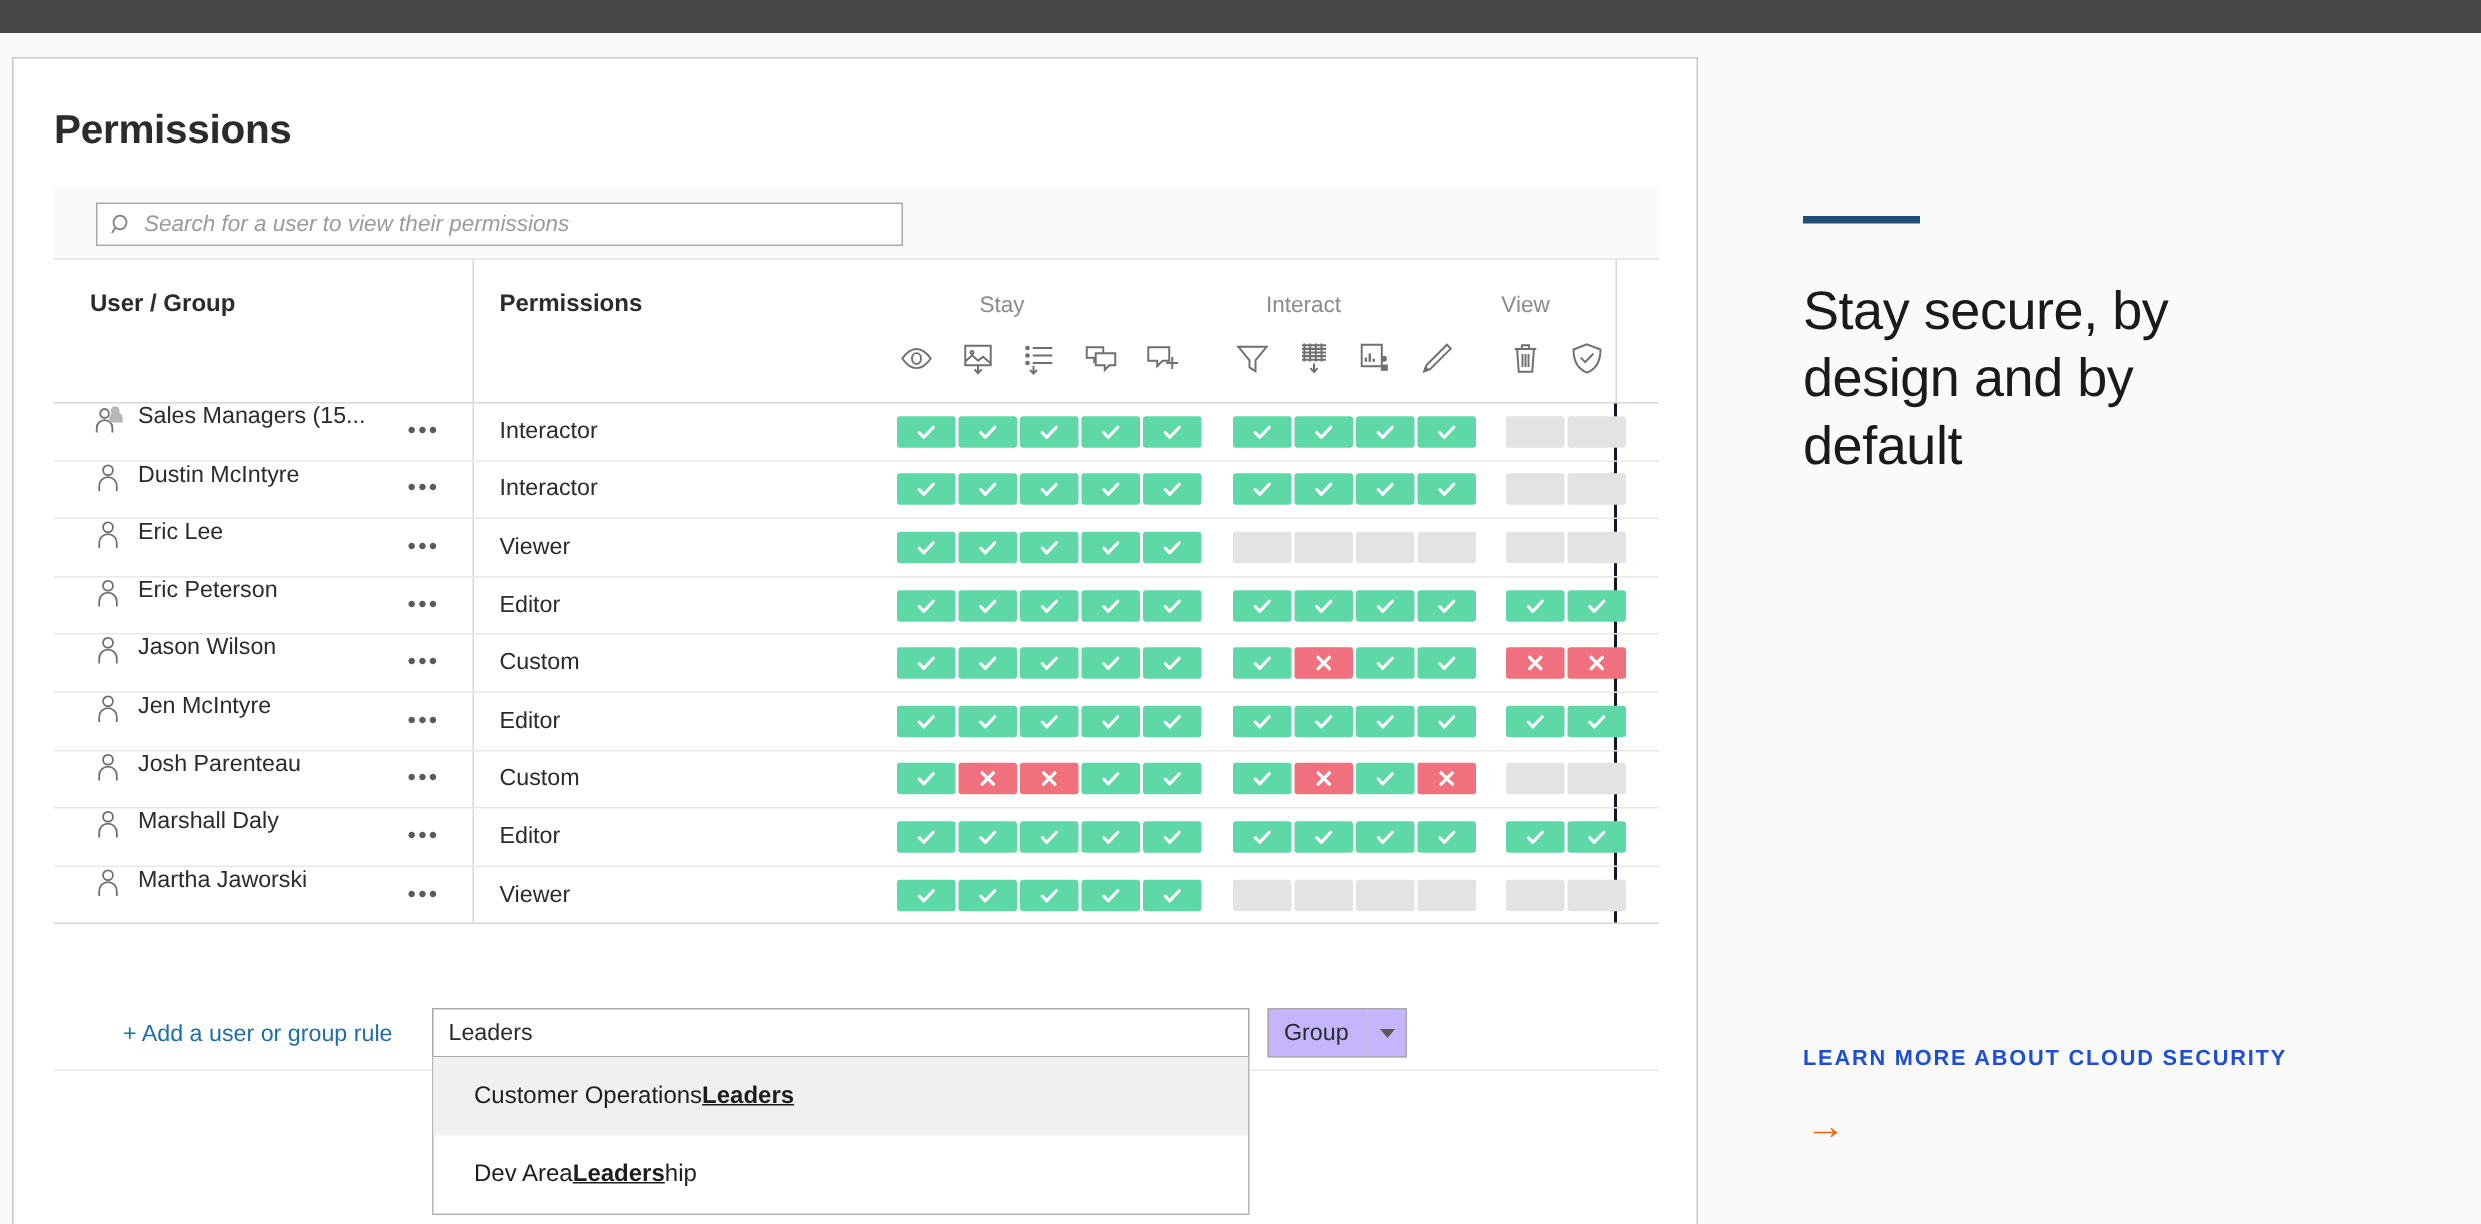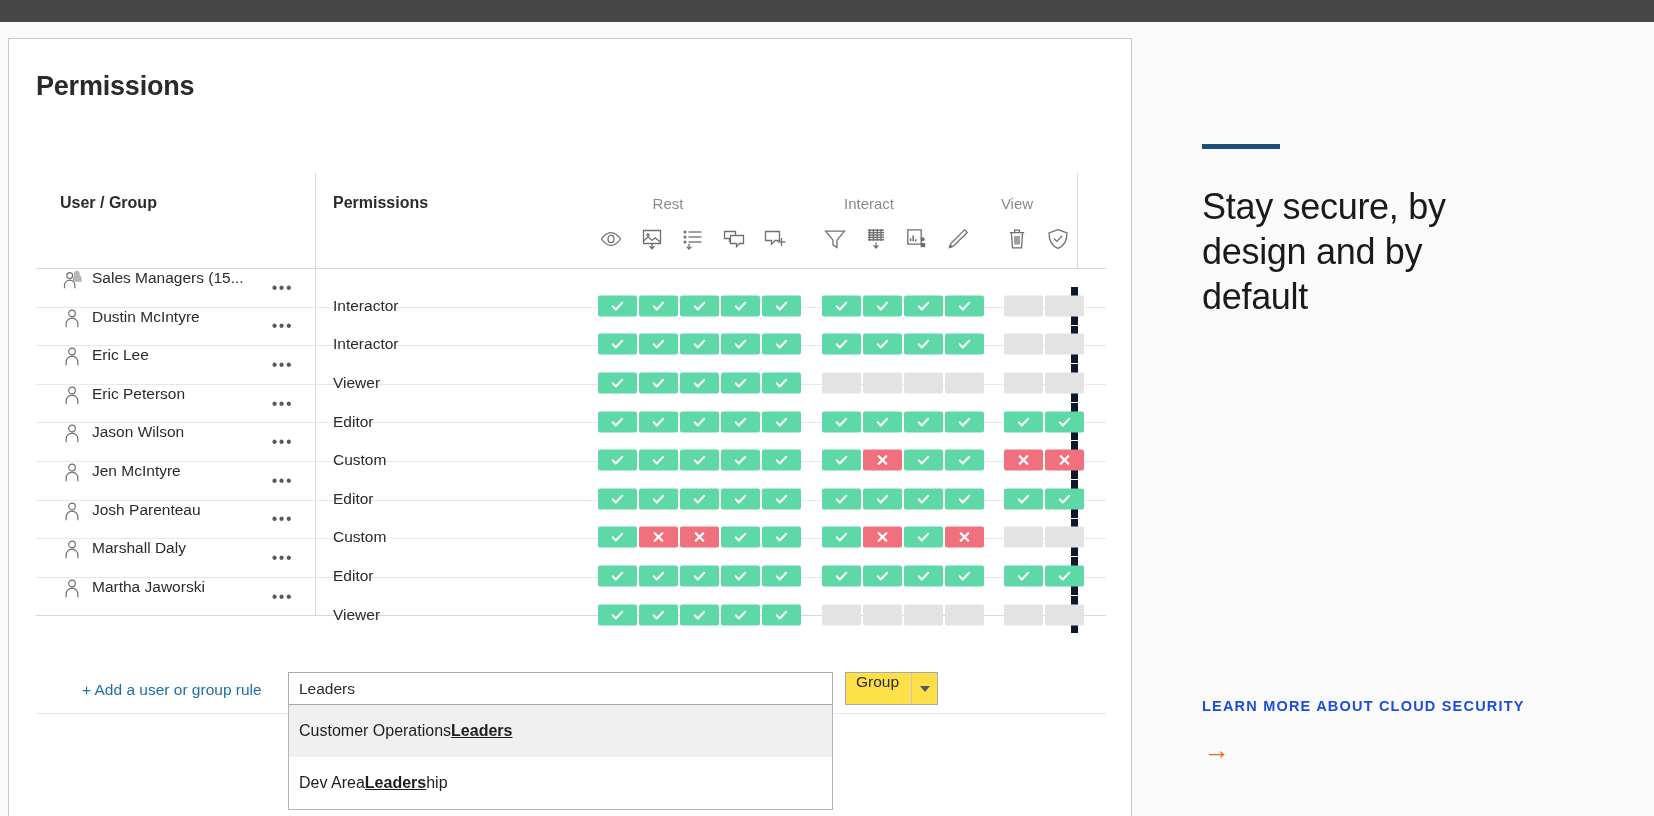--- a/index.html
+++ b/index.html
@@ -112,22 +112,22 @@
   .user-name {
     margin-left: 9px; font-size: 15.5px; color: #2b2b2b;
     white-space: nowrap; overflow: hidden; max-width: 172px;
   }
   .dots {
     position: absolute; right: 22px; top: 50%; transform: translateY(-50%);
     color: #5a5a5a; font-size: 16px; letter-spacing: 1.5px; line-height: 1;
   }
 
   .cell-perm {
-    position: absolute; left: 280px; top: 18px; width: 762px; height: 100%;
-    border-right: 7px solid #0f172a;
+    position: absolute; left: 280px; top: 0; width: 762px; height: 100%;
+    border-right: 2px solid #0f172a;
   }
   .perm-role {
     position: absolute; left: 17px; top: 50%; transform: translateY(-50%);
     font-size: 15.5px; color: #2b2b2b;
   }
   .cell-tail { position: absolute; left: 1042px; top: 0; width: 28px; height: 100%; }
 
   .chips { position: absolute; top: 50%; transform: translateY(-50%); left: 0; height: 21px; }
   .chip {
     position: absolute; top: 0;
@@ -156,23 +156,23 @@
     width: 545px; height: 33px;
     background: #ffffff;
     border: 1px solid #a9a9a9;
     display: flex; align-items: center; padding-left: 10px;
     font-size: 15.5px; color: #2b2b2b;
     z-index: 6;
   }
   .type-select {
     position: absolute; left: 809px; top: 6px;
     width: 93px; height: 33px;
-    background: #fde047;
+    background: #c4b5fd;
     border: 1px solid #a9a9a9;
-    display: flex; align-items: flex-start;
+    display: flex; align-items: center;
     z-index: 6;
     gap: 12px;
   }
   .type-select .lbl {
     flex: 1 1 auto; padding-left: 10px; font-size: 15.5px; color: #2b2b2b;
   }
   .type-select .caret-box {
     width: 27px; height: 31px; border-left: 1px solid #c5c5c5;
     display: flex; align-items: center; justify-content: center;
   }
@@ -183,21 +183,21 @@
     position: absolute; left: 252px; top: 39px;
     width: 545px; height: 105px;
     background: #ffffff;
     border: 1px solid #b5b5b5;
     border-top: none;
     z-index: 7;
   }
   .sg-item {
     height: 52px;
     display: flex; align-items: center;
-    padding-left: 10px;
+    padding-left: 27px;
     font-size: 16px; color: #1d1d1d;
   }
   .sg-item.active { background: #f0f0f0; }
   .sg-item b { font-weight: bold; text-decoration: underline; }
 
   .foot-blank {
     position: absolute; left: 27px; top: 675px;
     width: 1070px; height: 103px;
     background: #ffffff;
   }
@@ -238,31 +238,42 @@
 <body>
 
 <div id="root">
 
   <div class="topbar"></div>
 
   <div class="app-panel">
 
     <div class="page-title">Permissions</div>
 
+    <div class="search-strip">
+      <div class="search-box">
+        <span class="search-icon">
+          <svg viewBox="0 0 16 16" fill="none" stroke="currentColor" stroke-width="1.2">
+            <ellipse cx="7" cy="6.3" rx="4.3" ry="4.6"></ellipse>
+              <line x1="3.8" y1="9.8" x2="1.6" y2="13.4"></line>
+          </svg>
+        </span>
+        <span class="search-ph">Search for a user to view their permissions</span>
+      </div>
+    </div>
 
     <div class="tbl">
 
       <div class="thead">
         <div class="col-usergroup">
           <div class="th-label">User / Group</div>
         </div>
         <div class="col-perms">
           <div class="th-label">Permissions</div>
 
-          <div class="grp-title grp-view">Rest</div>
+          <div class="grp-title grp-view">Stay</div>
           <div class="grp-title grp-inter">Interact</div>
           <div class="grp-title grp-edit">View</div>
 
           <div class="hdr-icons">
 
             <div class="hicon" style="left:282px">
               <svg viewBox="0 0 24 24" fill="none" stroke="currentColor" stroke-width="1.3">
                 <path d="M2.5 12c3-4.3 6.2-6.4 9.5-6.4S18.5 7.7 21.5 12c-3 4.3-6.2 6.4-9.5 6.4S5.5 16.3 2.5 12z"></path>
                 <ellipse cx="12" cy="12" rx="3" ry="3.6"></ellipse>
               </svg>

